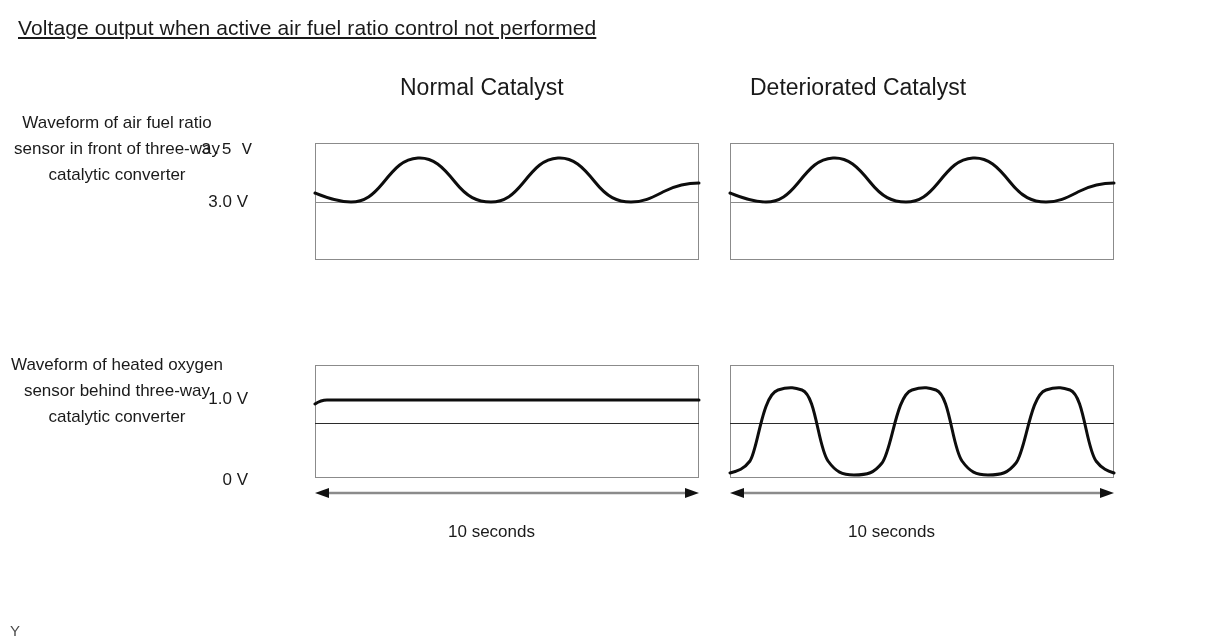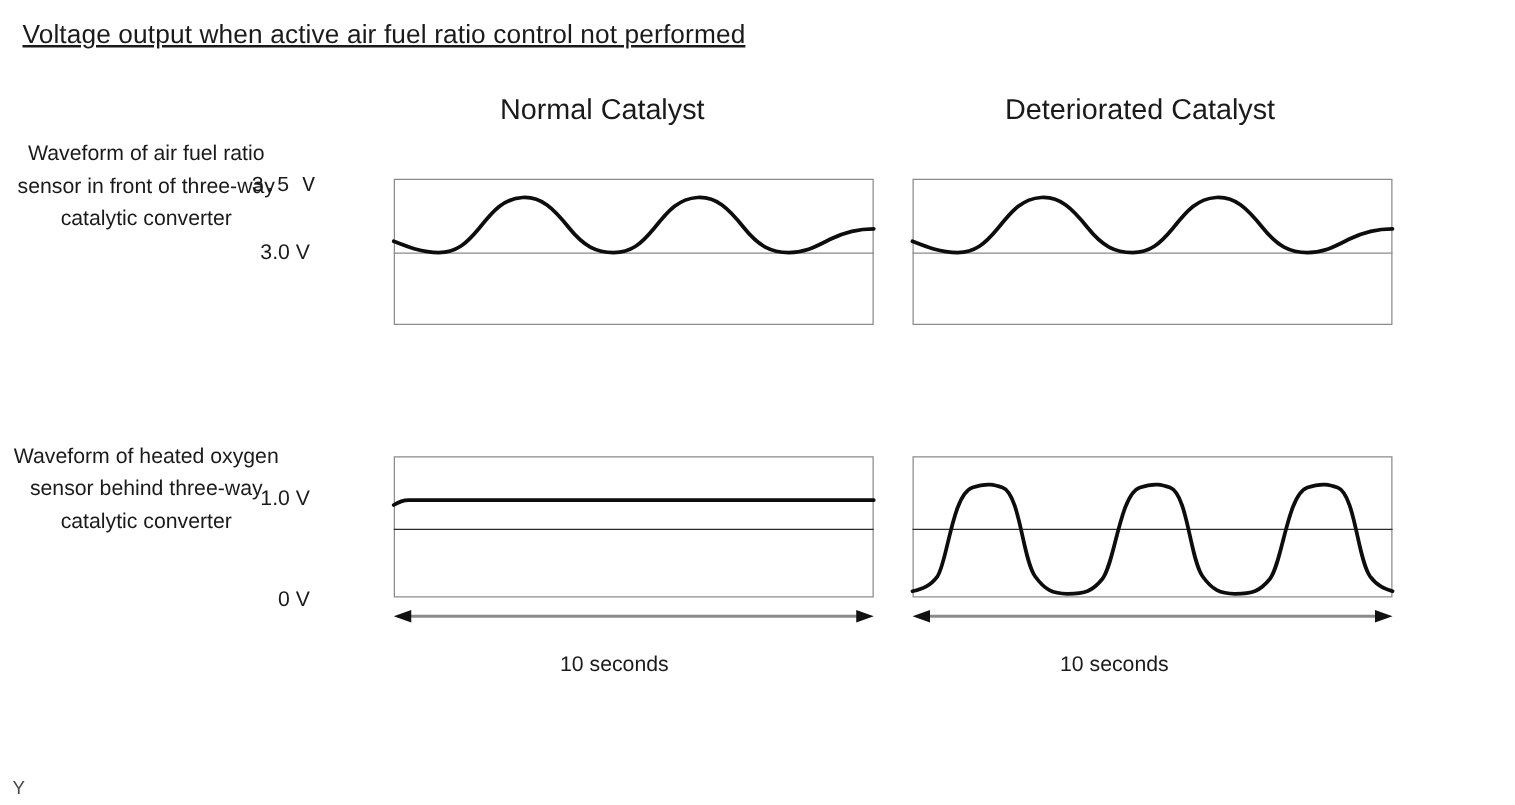--- a/index.html
+++ b/index.html
@@ -26,21 +26,21 @@
     text-decoration: underline;
   }
 
   .col-header {
     position: absolute;
     top: 74px;
     font-size: 23px;
     white-space: nowrap;
   }
   .col-header.left  { left: 400px; }
-  .col-header.right { left: 804px; text-align: right; }
+  .col-header.right { left: 750px; text-align: right; }
 
   .row-label {
     position: absolute;
     left: 2px;
     width: 230px;
     font-size: 17px;
     line-height: 26px;
     text-align: center;
   }
   .row-label.top    { top: 110px; }

